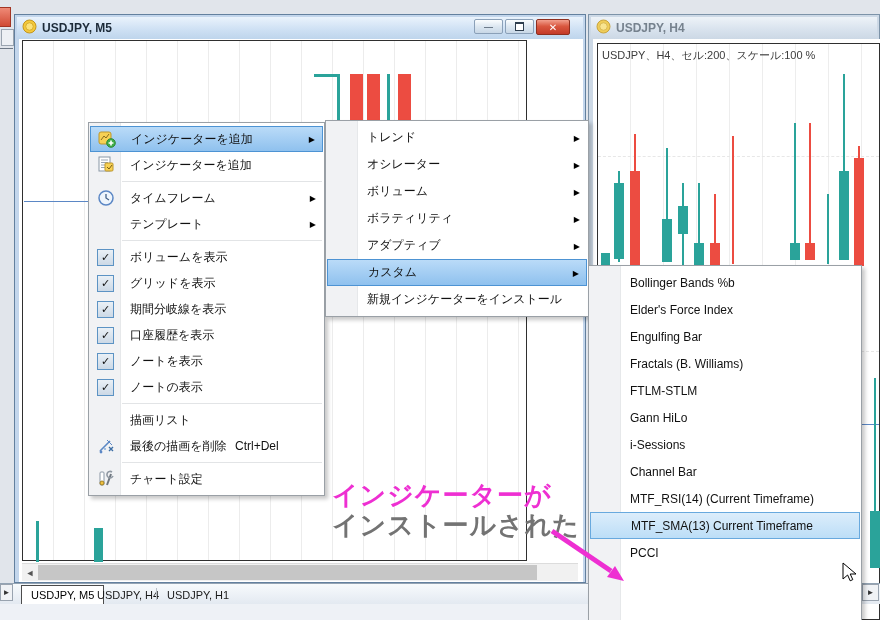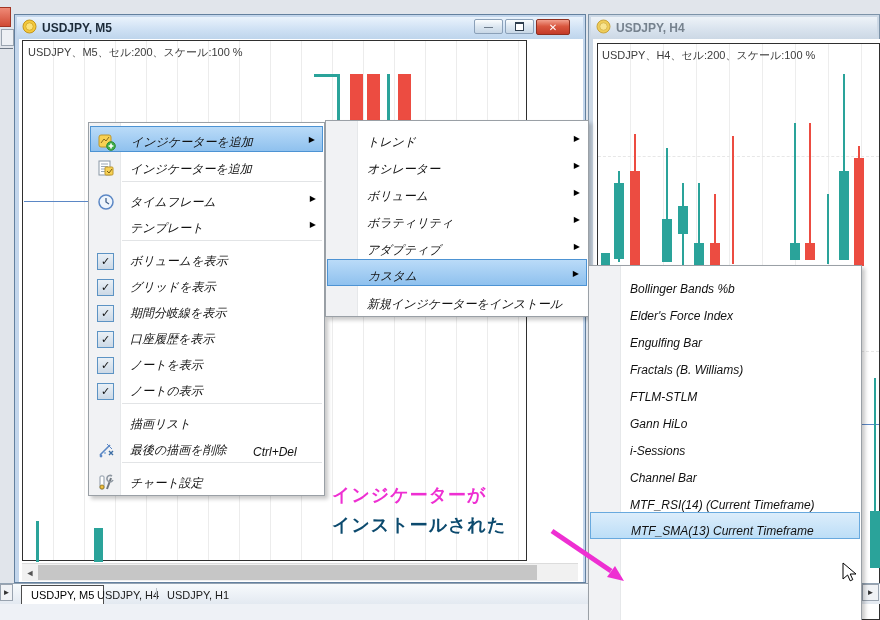--- a/index.html
+++ b/index.html
@@ -26,22 +26,22 @@
   .chartbox{position:absolute;background:#fff;border:1px solid #2f2f2f;box-sizing:border-box;
             background-image:repeating-linear-gradient(to right,transparent 0 30px,#ececec 30px 31px);}
   .chart-label{position:absolute;font-size:11px;color:#3c3c3c;white-space:nowrap;}
   .hgrid{position:absolute;border-top:1px dashed #e7e7e7;height:0;}
   .bidline{position:absolute;height:1px;}
 
   
   .menu{position:absolute;background:#fff;border:1px solid #9aa0a6;box-shadow:3px 3px 4px rgba(0,0,0,.22);
         padding:3px 0;box-sizing:border-box;}
   .menu::before{content:"";position:absolute;left:0;top:0;bottom:0;width:31px;background:#f1f2f4;border-right:1px solid #e6e8ea;}
-  .menu-item{position:relative;display:flex;align-items:flex-end;height:26px;font-size:12px;color:#111;
-             padding-right:4px;margin:0 1px;box-sizing:border-box;font-style:italic;}
+  .menu-item{position:relative;display:flex;align-items:center;height:26px;font-size:12px;color:#111;
+             padding-right:22px;margin:0 1px;box-sizing:border-box;}
   .menu3 .menu-item{height:27px;}
   .menu2 .menu-item{height:27px;}
   .mi-icon{width:31px;min-width:31px;display:flex;align-items:center;justify-content:center;position:relative;}
   .mi-label{margin-left:9px;white-space:nowrap;}
   .mi-shortcut{margin-left:auto;min-width:66px;text-align:left;}
   .mi-arrow{position:absolute;right:7px;top:50%;transform:translateY(-50%);font-size:8px;color:#000;}
   .menu-sep{height:1px;background:#e2e4e6;margin:3px 2px 3px 33px;position:relative;}
   .menu-item.hl{background:linear-gradient(#badbf8,#8fc1ee);border:1px solid #4d93d3;}
   .menu-item.hl-light{background:linear-gradient(#dcedfb,#bcdef7);border:1px solid #68a9de;}
   .checkbox{width:17px;height:17px;border:1px solid #5c93c4;background:linear-gradient(#eaf0f6,#ccd9e6);
@@ -55,21 +55,21 @@
   .tabbar{position:absolute;left:0;top:583px;width:880px;height:21px;
           background:linear-gradient(#f7fafc,#e3e9f1);border-top:1px solid #93a3b3;z-index:4;box-sizing:border-box;}
   .tab-active{position:absolute;top:1px;height:19px;background:#fff;border:1px solid #4c4c4c;border-bottom:none;
               font-size:11px;display:flex;align-items:center;padding:0 9px;box-sizing:border-box;color:#000;}
   .tab{position:absolute;top:1px;height:19px;font-size:11px;display:flex;align-items:center;padding:0 9px;color:#1a1a1a;}
   .tab-sep{position:absolute;top:4px;width:1px;height:12px;background:#b9bfc6;}
   .edge-btn{position:absolute;display:flex;align-items:center;justify-content:center;
             background:#f0f2f5;border:1px solid #99a3af;font-size:8px;color:#333;box-sizing:border-box;}
 
   
-  .pink-note{position:absolute;font-size:18px;font-weight:bold;letter-spacing:1px;line-height:30px;z-index:20;white-space:nowrap;}
+  .pink-note{position:absolute;font-size:26px;font-weight:bold;letter-spacing:1px;line-height:30px;z-index:20;white-space:nowrap;}
   svg.overlay{position:absolute;left:0;top:0;z-index:21;pointer-events:none;}
   #cursor{z-index:30;}
 </style>
 </head>
 <body>
 
 <div id="screen">
 
   <div class="abs" style="left:0;top:7px;width:10px;height:18px;background:linear-gradient(#ef8a77,#d04a34);border:1px solid #a23524;border-left:none;"></div>
   <div class="abs" style="left:1px;top:29px;width:11px;height:15px;background:#edf0f4;border:1px solid #9aa4b0;"></div>
@@ -87,21 +87,20 @@
     </div>
     <div class="winbtn" style="left:459px;width:29px;">—</div>
     <div class="winbtn" style="left:490px;width:29px;">
         <span class="restore-glyph"></span>
       </div>
     <div class="winbtn close" style="left:521px;width:34px;height:16px;">✕</div>
     <div class="client" style="left:4px;top:24px;width:564px;height:543px;"></div>
   </div>
 
   <div class="chartbox" style="left:22px;top:40px;width:505px;height:521px;">
-    <div class="chart-label" style="left:5px;top:4px;">USDJPY、M5、セル:200、スケール:100 %</div>
     <div class="bidline" style="left: 1px; right: 1px; top: 160px; background: rgb(91, 135, 197);"></div>
     <div class="abs" style="left:0;top:0;width:100%;height:100%;">
         <div style="position: absolute; left: 291px; top: 33px; width: 13px; height: 3px; background: rgb(42, 163, 154);"></div>
         <div style="position: absolute; left: 303px; top: 33px; width: 14px; height: 3px; background: rgb(42, 163, 154);"></div>
         <div style="position: absolute; left: 314px; top: 33px; width: 3px; height: 57px; background: rgb(42, 163, 154);"></div>
         <div style="position: absolute; left: 327px; top: 33px; width: 13px; height: 57px; background: rgb(236, 76, 65);"></div>
         <div style="position: absolute; left: 344px; top: 33px; width: 13px; height: 57px; background: rgb(236, 76, 65);"></div>
         <div style="position: absolute; left: 364px; top: 33px; width: 3px; height: 57px; background: rgb(42, 163, 154);"></div>
         <div style="position: absolute; left: 375px; top: 33px; width: 13px; height: 57px; background: rgb(236, 76, 65);"></div>
         <div style="position: absolute; left: 13px; top: 480px; width: 3px; height: 41px; background: rgb(42, 163, 154);"></div>
@@ -353,24 +352,28 @@
         <span class="mi-label">Channel Bar</span>
       </div>
       <div class="menu-item">
         <span class="mi-icon"></span>
         <span class="mi-label">MTF_RSI(14) (Current Timeframe)</span>
       </div>
       <div class="menu-item hl-light">
         <span class="mi-icon"></span>
         <span class="mi-label">MTF_SMA(13) Current Timeframe</span>
       </div>
+      <div class="menu-item">
+        <span class="mi-icon"></span>
+        <span class="mi-label">PCCI</span>
+      </div>
     </div>
 
   <div class="pink-note" style="left: 332px; top: 480px; color: rgb(238, 47, 210);">インジケーターが</div>
-  <div class="pink-note" style="left: 332px; top: 510px; color: #0c4a6e;">インストールされた</div>
+  <div class="pink-note" style="left: 332px; top: 510px; color: #737373;">インストールされた</div>
   <svg class="overlay" width="880" height="620" id="arrow-svg">
     <line id="arrow-line" x1="552" y1="531" x2="611" y2="571" stroke-width="5" stroke="#ee2fd2"></line>
     <polygon id="arrow-head" points="624,581 607,577 615,566" fill="#ee2fd2"></polygon>
   </svg>
 
   <svg class="overlay" id="cursor" width="20" height="24" style="left:842px;top:562px;">
     <polygon points="1,1 1,17 5.6,13 8.2,18.8 10.8,17.6 8.2,12 14,12" fill="#fff" stroke="#000" stroke-width="1"></polygon>
   </svg>
 
 </div>

